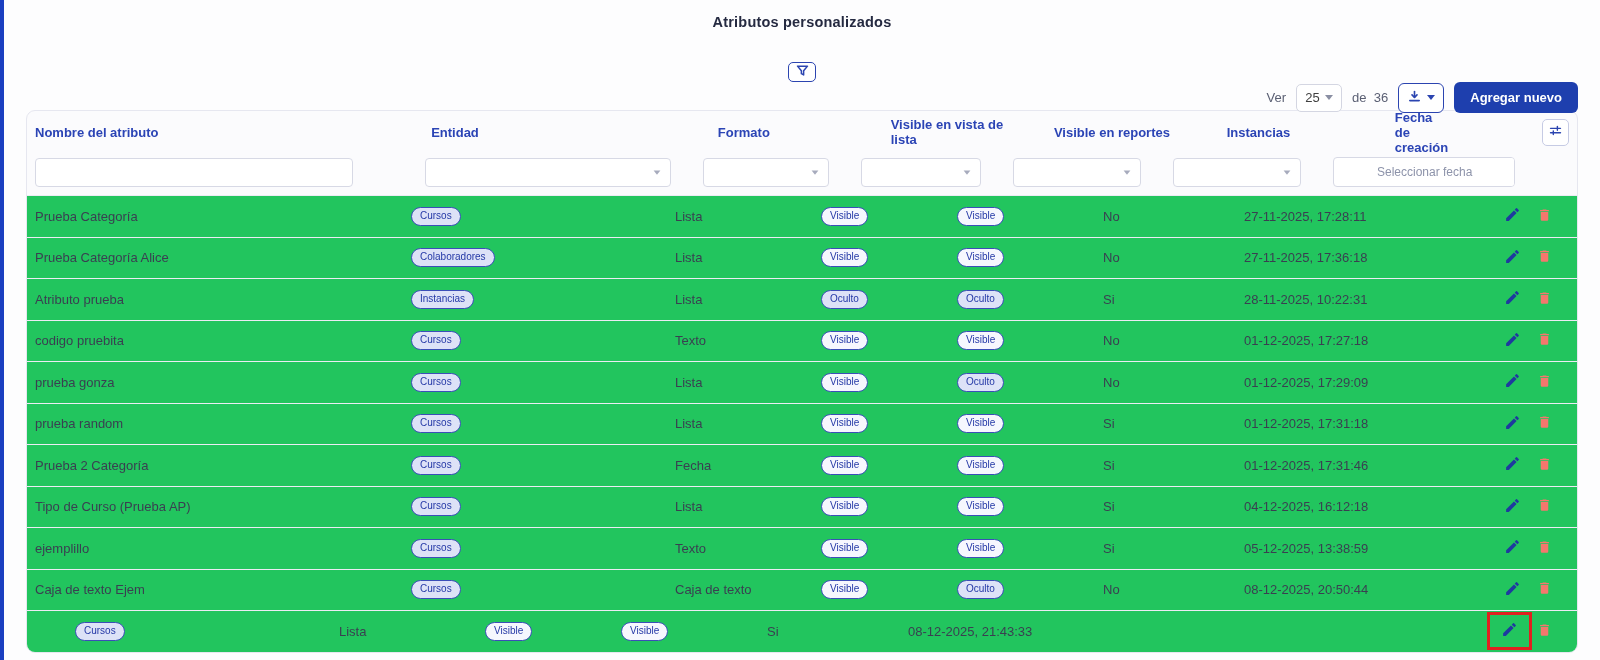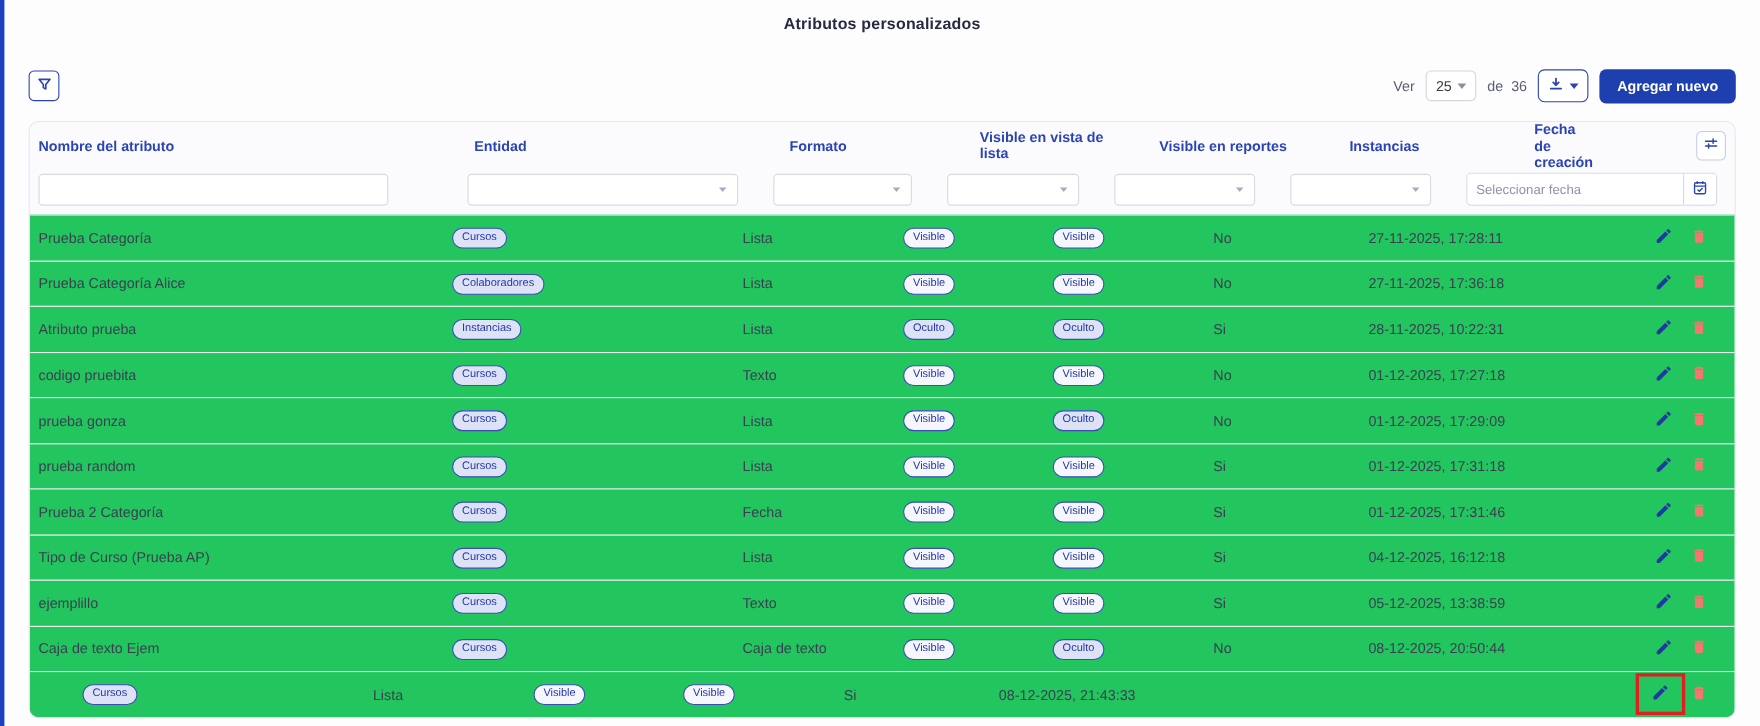--- a/index.html
+++ b/index.html
@@ -11,21 +11,21 @@
     color:#3a3f51;
   }
   .page { padding:14px 22px 0 22px; }
 
   
   .title-row { display:flex; align-items:center; gap:12px; height:26px;flex-direction:column; }
   .page-title { font-size:14.5px; font-weight:700; color:#252a41; letter-spacing:.2px; }
   .title-divider { width:2px; height:20px; background:#d9d9e3; }
 
   
-  .toolbar { display:flex; align-items:center; margin-top:22px; height:32px; }
+  .toolbar { display:flex; align-items:center; margin-top:22px; height:32px;flex-direction:column; }
   .filter-btn {
     width:28px; height:28px; border:1px solid #2b44b0; border-radius:5px;
     background:#fff; display:flex; align-items:center; justify-content:center; cursor:pointer;
   }
   .toolbar-right { margin-left:auto; display:flex; align-items:center; gap:10px; }
   .ver-label,.de-label { font-size:13px; color:#5a5f73; }
   .page-size-select {
     min-width:46px; height:28px; border:1px solid #d4d6e2; border-radius:5px; background:#fff;
     display:flex; align-items:center; justify-content:center; gap:5px; padding:0 7px;
     font-size:13px; color:#404040; cursor:pointer;
@@ -63,21 +63,21 @@
     font-family:"Liberation Sans",sans-serif; font-size:12px; color:#3a3f51; padding:0 8px;
   }
   .fake-select {
     height:29px; border:1px solid #d7d9e5; border-radius:4px; background:#fff;
     display:flex; align-items:center; justify-content:flex-end; padding:0 9px; cursor:pointer;
   }
   .fake-select .caret { border-top-color:#a7abbd; transform:scale(.85); }
   .sel-entity { width:246px; } .sel-format { width:126px; } .sel-vlist { width:120px; }
   .sel-vrep { width:128px; } .sel-oblig { width:128px; }
 
-  .date-filter { display:flex; width:228px; height:30px; border:1px solid #d7d9e5; border-radius:4px; background:#fff; overflow:hidden; }
+  .date-filter { display:flex; width:182px; height:30px; border:1px solid #d7d9e5; border-radius:4px; background:#fff; overflow:hidden;padding-left:35px; }
   .date-input { flex:1; border:none; outline:none; font-family:"Liberation Sans",sans-serif; font-size:12px; color:#3a3f51; padding:0 8px; }
   .date-input::placeholder { color:#8d93aa; }
   .cal-btn { width:30px; border:none; border-left:1px solid #d7d9e5; background:#fff; display:flex; align-items:center; justify-content:center; cursor:pointer; }
 
   .settings-btn {
     width:27px; height:27px; border:1px solid #c6cbe4; border-radius:5px; background:#fff;
     display:flex; align-items:center; justify-content:center; cursor:pointer;
   }
 
   

